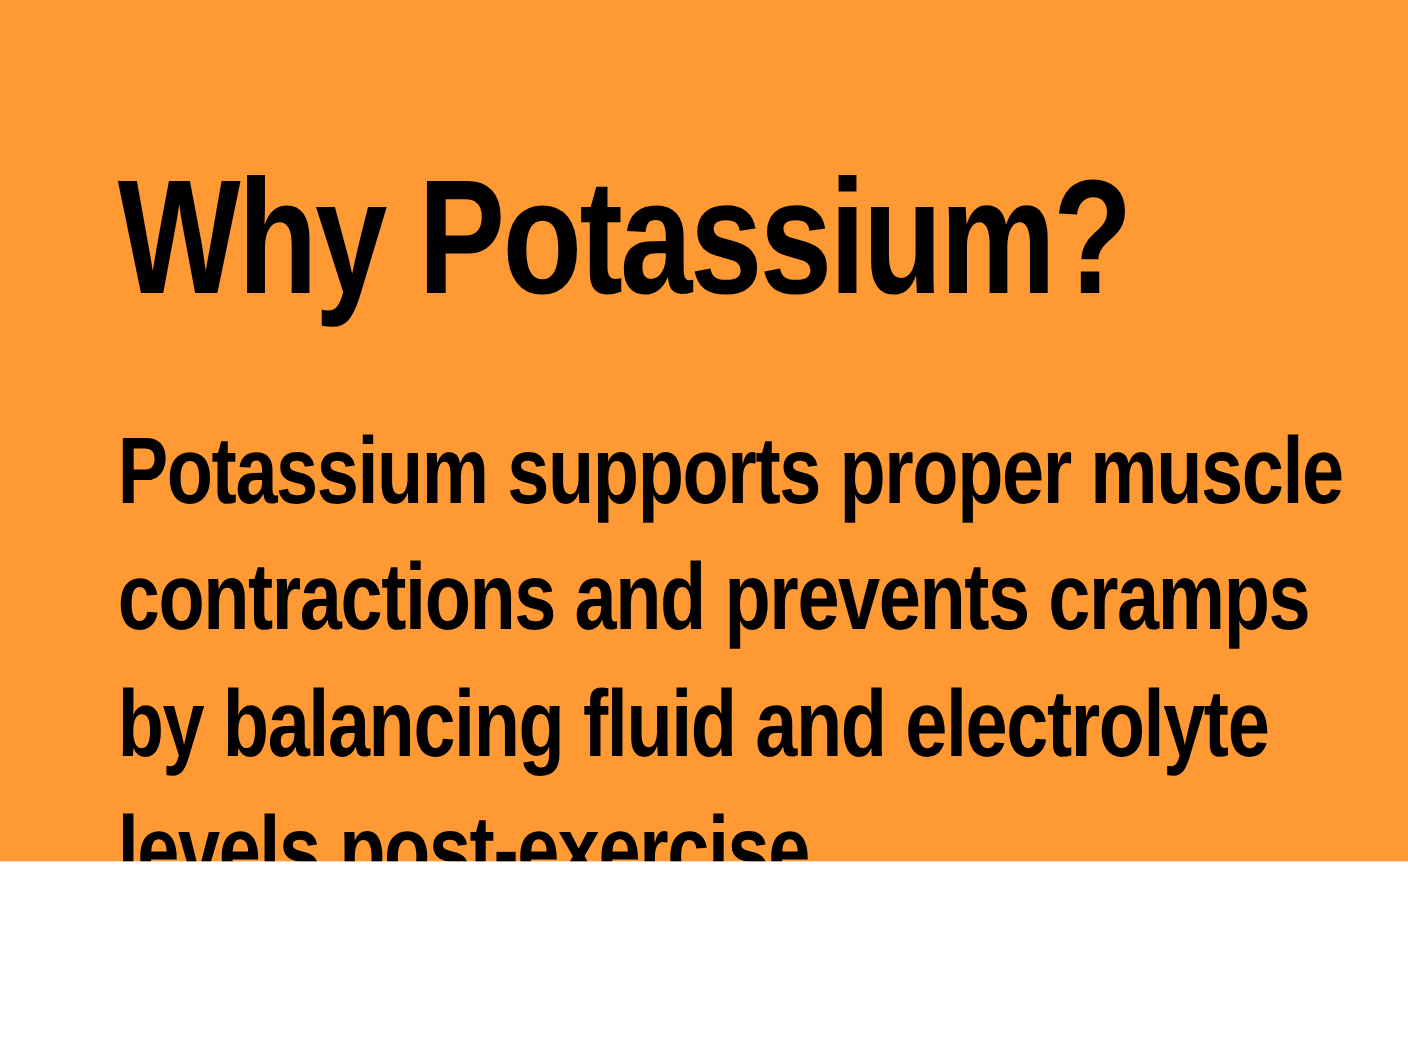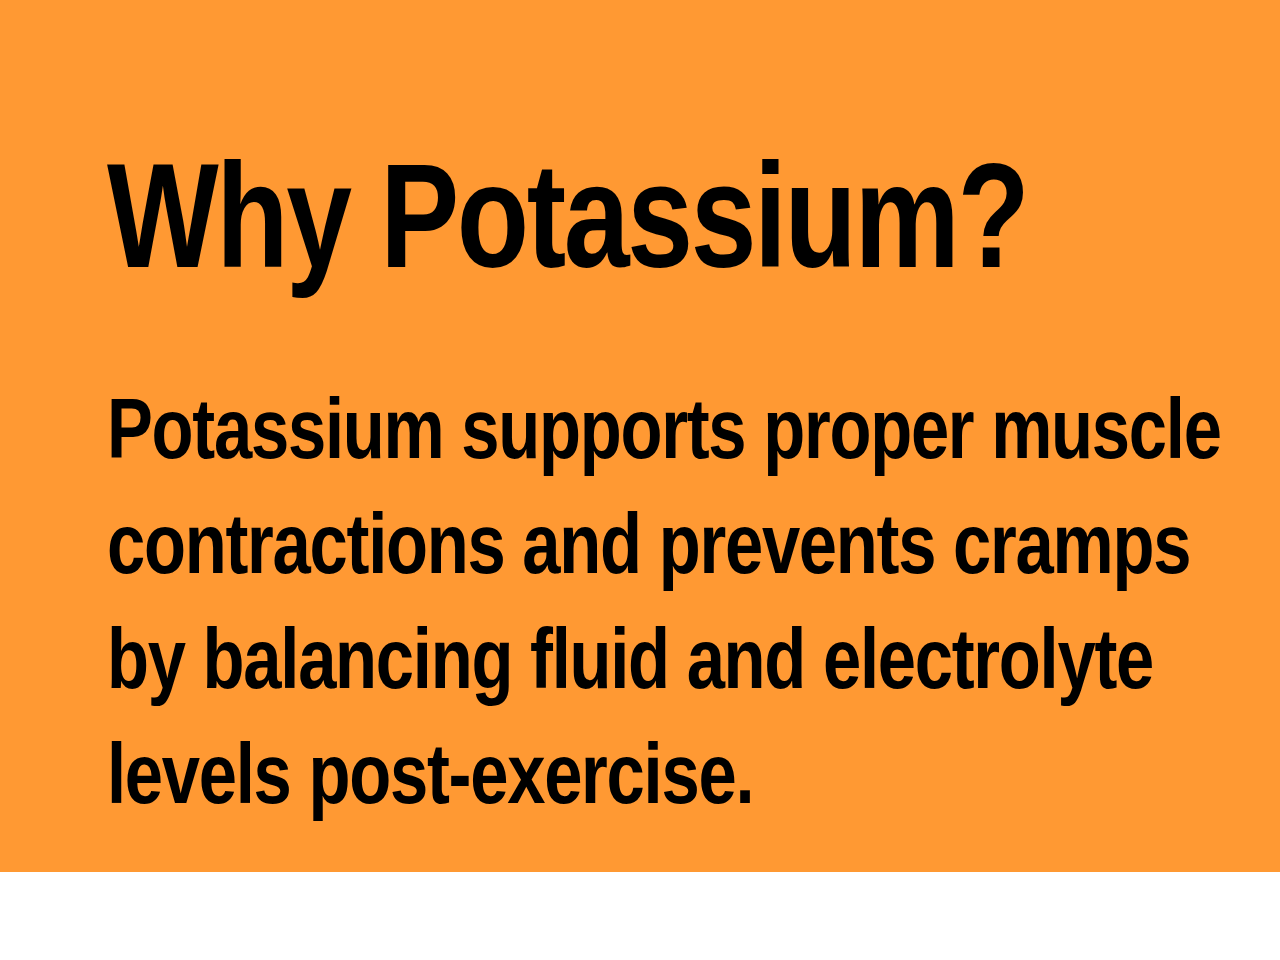--- a/index.html
+++ b/index.html
@@ -10,21 +10,21 @@
   body {
     width: 1280px;
     height: 960px;
     overflow: hidden;
     font-family: "Liberation Sans", "DejaVu Sans", sans-serif;
   }
 
   #slide {
     position: relative;
     width: 1280px;
-    height: 872px;
+    height: 783px;
     background: #FF9933;
     box-sizing: border-box;
     overflow: hidden;
   }
 
   #content-block {
     position: absolute;
     left: 107px;
     top: 150px;
     width: 1090px;

